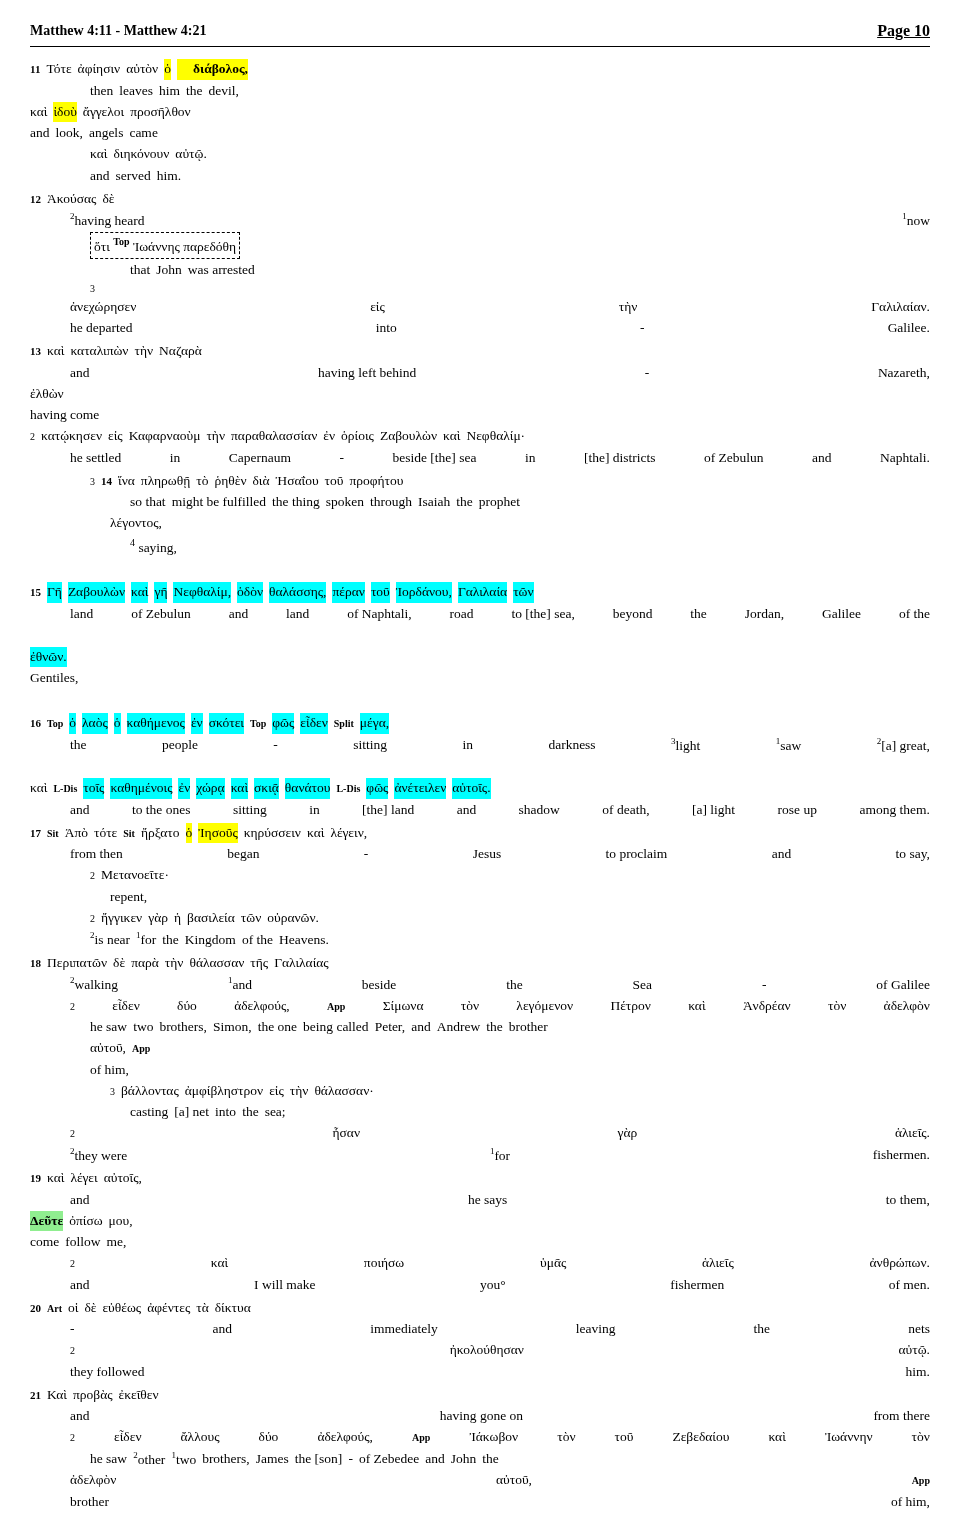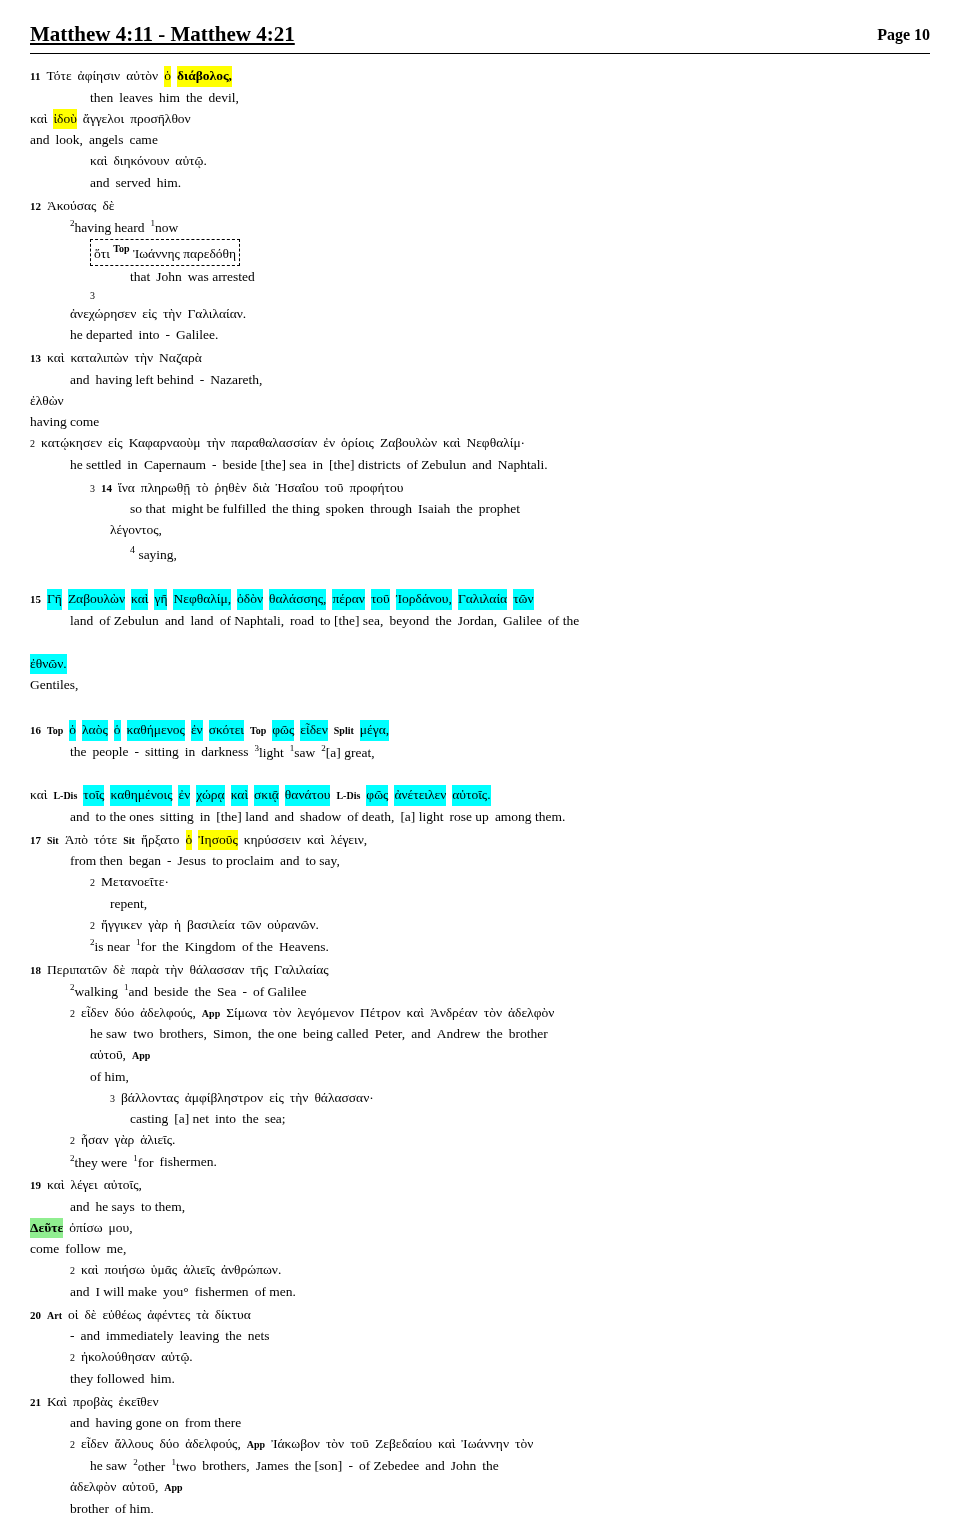--- a/index.html
+++ b/index.html
@@ -14,33 +14,33 @@
       line-height: 1.4;
     }
     .page-header {
       display: flex;
       justify-content: space-between;
       align-items: center;
       margin-bottom: 12px;
       border-bottom: 1px solid #000;
       padding-bottom: 4px;
     }
-    .page-title { font-size: 21px; font-weight: bold; text-decoration: underline; }
-    .page-number { font-size: 16px; font-weight: bold; }
+    .page-title { font-size: 14px; font-weight: bold; }
+    .page-number { font-size: 16px; font-weight: bold; text-decoration: underline; }
 
     
     .hl-yellow { background-color: #ffff00; }
     .hl-cyan { background-color: #00ffff; margin-top: 22px; }
     .hl-green { background-color: #90ee90; }
     .row { display: flex; flex-wrap: wrap; gap: 2px 6px; align-items: baseline; margin: 1px 0; }
 
     .content-area { font-size: 13.5px; line-height: 1.5; }
 
     .verse-wrapper { margin: 3px 0; }
-    .indent1 { margin-left: 40px; }
+    .indent1 { margin-left: 40px; justify-content: space-between; }
     .indent2 { margin-left: 60px; }
     .indent3 { margin-left: 80px; }
     .indent4 { margin-left: 100px; font-family: Liberation Serif, serif; }
 
     sup { font-size: 9px; }
     .vnum { font-size: 11px; font-weight: bold; text-align: center; }
     .subnum { font-size: 10px; vertical-align: super; }
     .tag { font-size: 10px; vertical-align: super; font-weight: bold; }
   </style>
 </head>
@@ -53,21 +53,21 @@
 
 <div class="content-area">
 
   <div class="verse-wrapper">
     <div class="row">
       <span class="vnum">11</span>
       <span>Τότε</span>
       <span>ἀφίησιν</span>
       <span>αὐτὸν</span>
       <span class="hl-yellow">ὁ</span>
-      <span class="hl-yellow" style="background:#ffff00; font-weight:bold;">διάβολος,</span>
+      <span class="hl-yellow" style="background:#ffff00; font-weight:bold;padding-left:16px;">διάβολος,</span>
     </div>
     <div class="row indent2">
       <span>then</span>
       <span>leaves</span>
       <span>him</span>
       <span>the</span>
       <span>devil,</span>
     </div>
     <div class="row">
       <span>καὶ</span>

